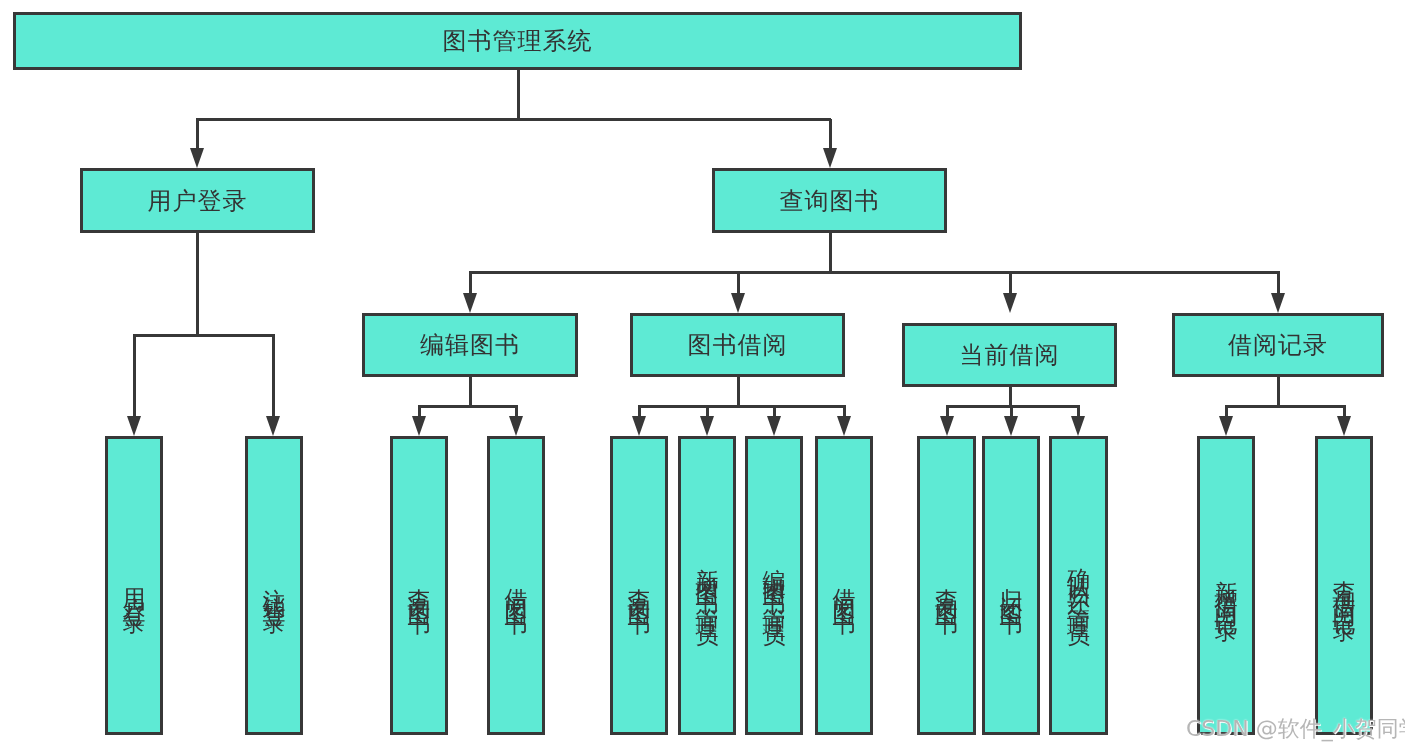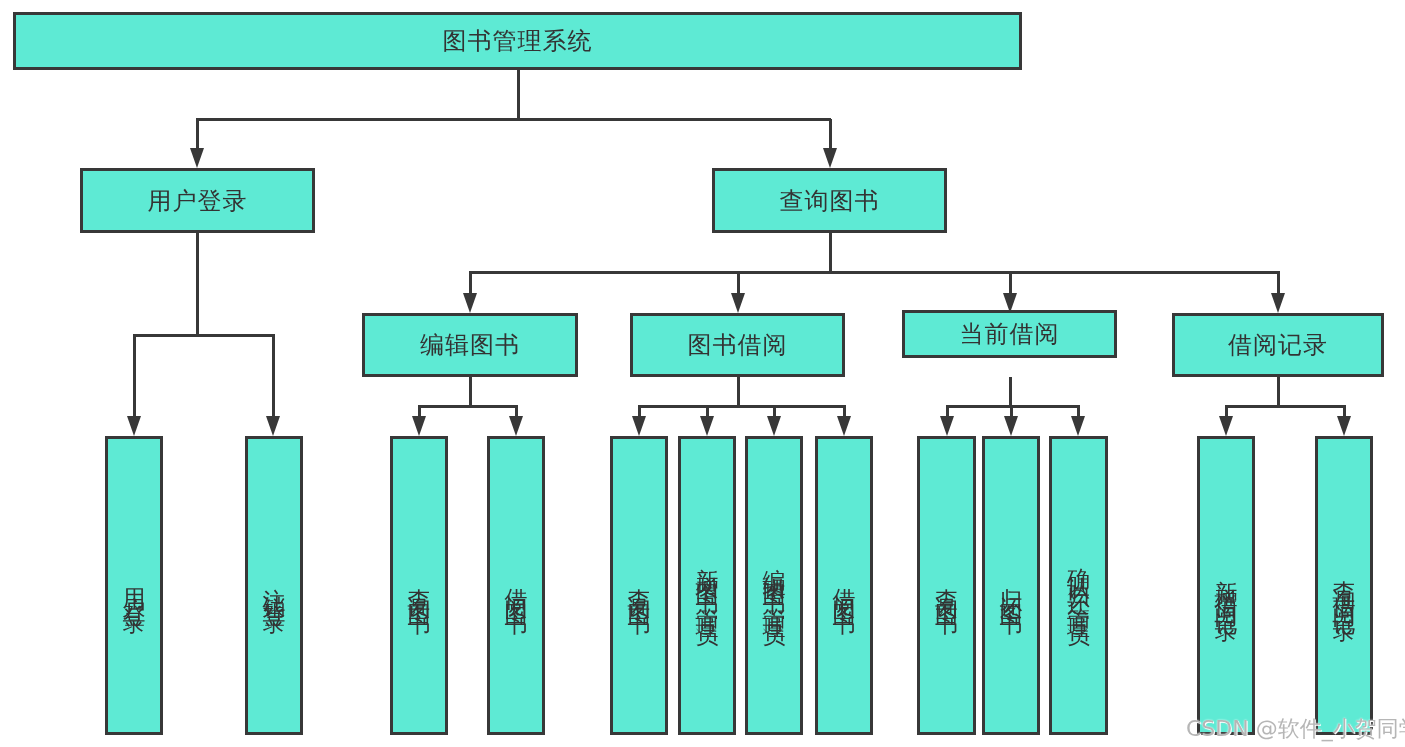--- a/index.html
+++ b/index.html
@@ -68,21 +68,21 @@
   <div class="node hbox" style="left:712px;top:168px;width:235px;height:65px">
     <span>查询图书</span>
   </div>
 
   <div class="node hbox" style="left:362px;top:313px;width:216px;height:64px">
     <span>编辑图书</span>
   </div>
   <div class="node hbox" style="left:630px;top:313px;width:215px;height:64px">
     <span>图书借阅</span>
   </div>
-  <div class="node hbox" style="left:902px;top:310px;width:215px;height:48px">
+  <div class="node hbox" style="left:902px;top:323px;width:215px;height:64px">
     <span>当前借阅</span>
   </div>
   <div class="node hbox" style="left:1172px;top:313px;width:212px;height:64px">
     <span>借阅记录</span>
   </div>
 
   <div class="node vbox" style="left:105px;top:436px;width:58px;height:299px">
     <span class="vtext">用户登录</span>
   </div>
   <div class="node vbox" style="left:245px;top:436px;width:58px;height:299px">

